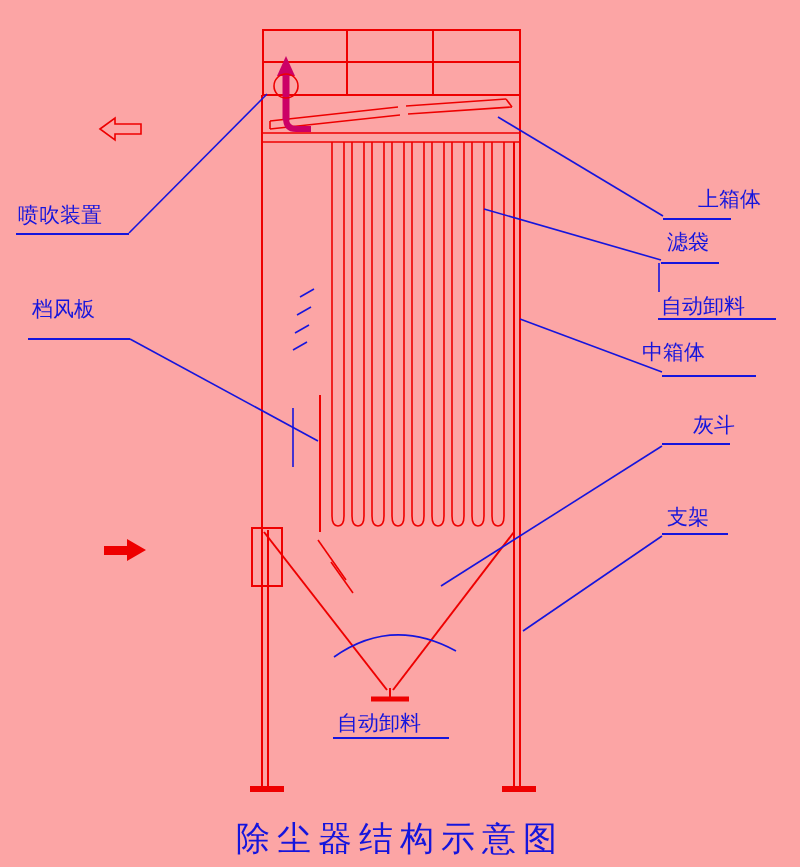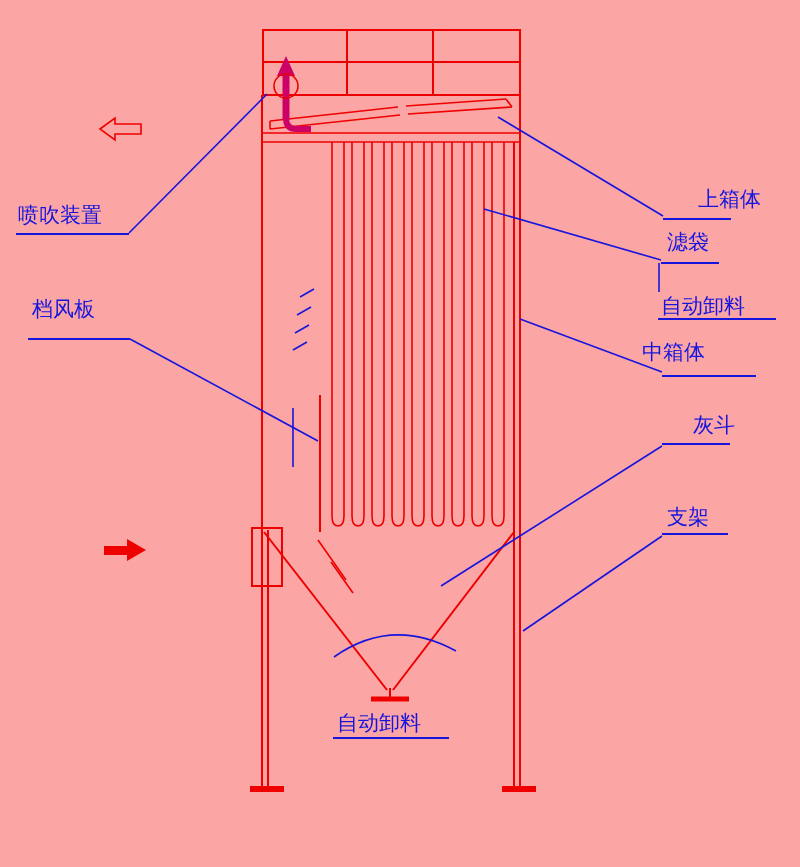--- a/index.html
+++ b/index.html
@@ -156,13 +156,14 @@
   <div class="label" style="left:18px;top:203px">喷吹装置</div>
   <div class="label" style="left:32px;top:297px">档风板</div>
   <div class="label" style="left:698px;top:187px">上箱体</div>
   <div class="label" style="left:667px;top:230px">滤袋</div>
   <div class="label" style="left:661px;top:294px">自动卸料</div>
   <div class="label" style="left:642px;top:340px">中箱体</div>
   <div class="label" style="left:693px;top:413px">灰斗</div>
   <div class="label" style="left:667px;top:505px">支架</div>
   <div class="label" style="left:337px;top:711px">自动卸料</div>
 
+  <div class="title">除尘器结构示意图</div>
 </div>
 
 </body></html>

